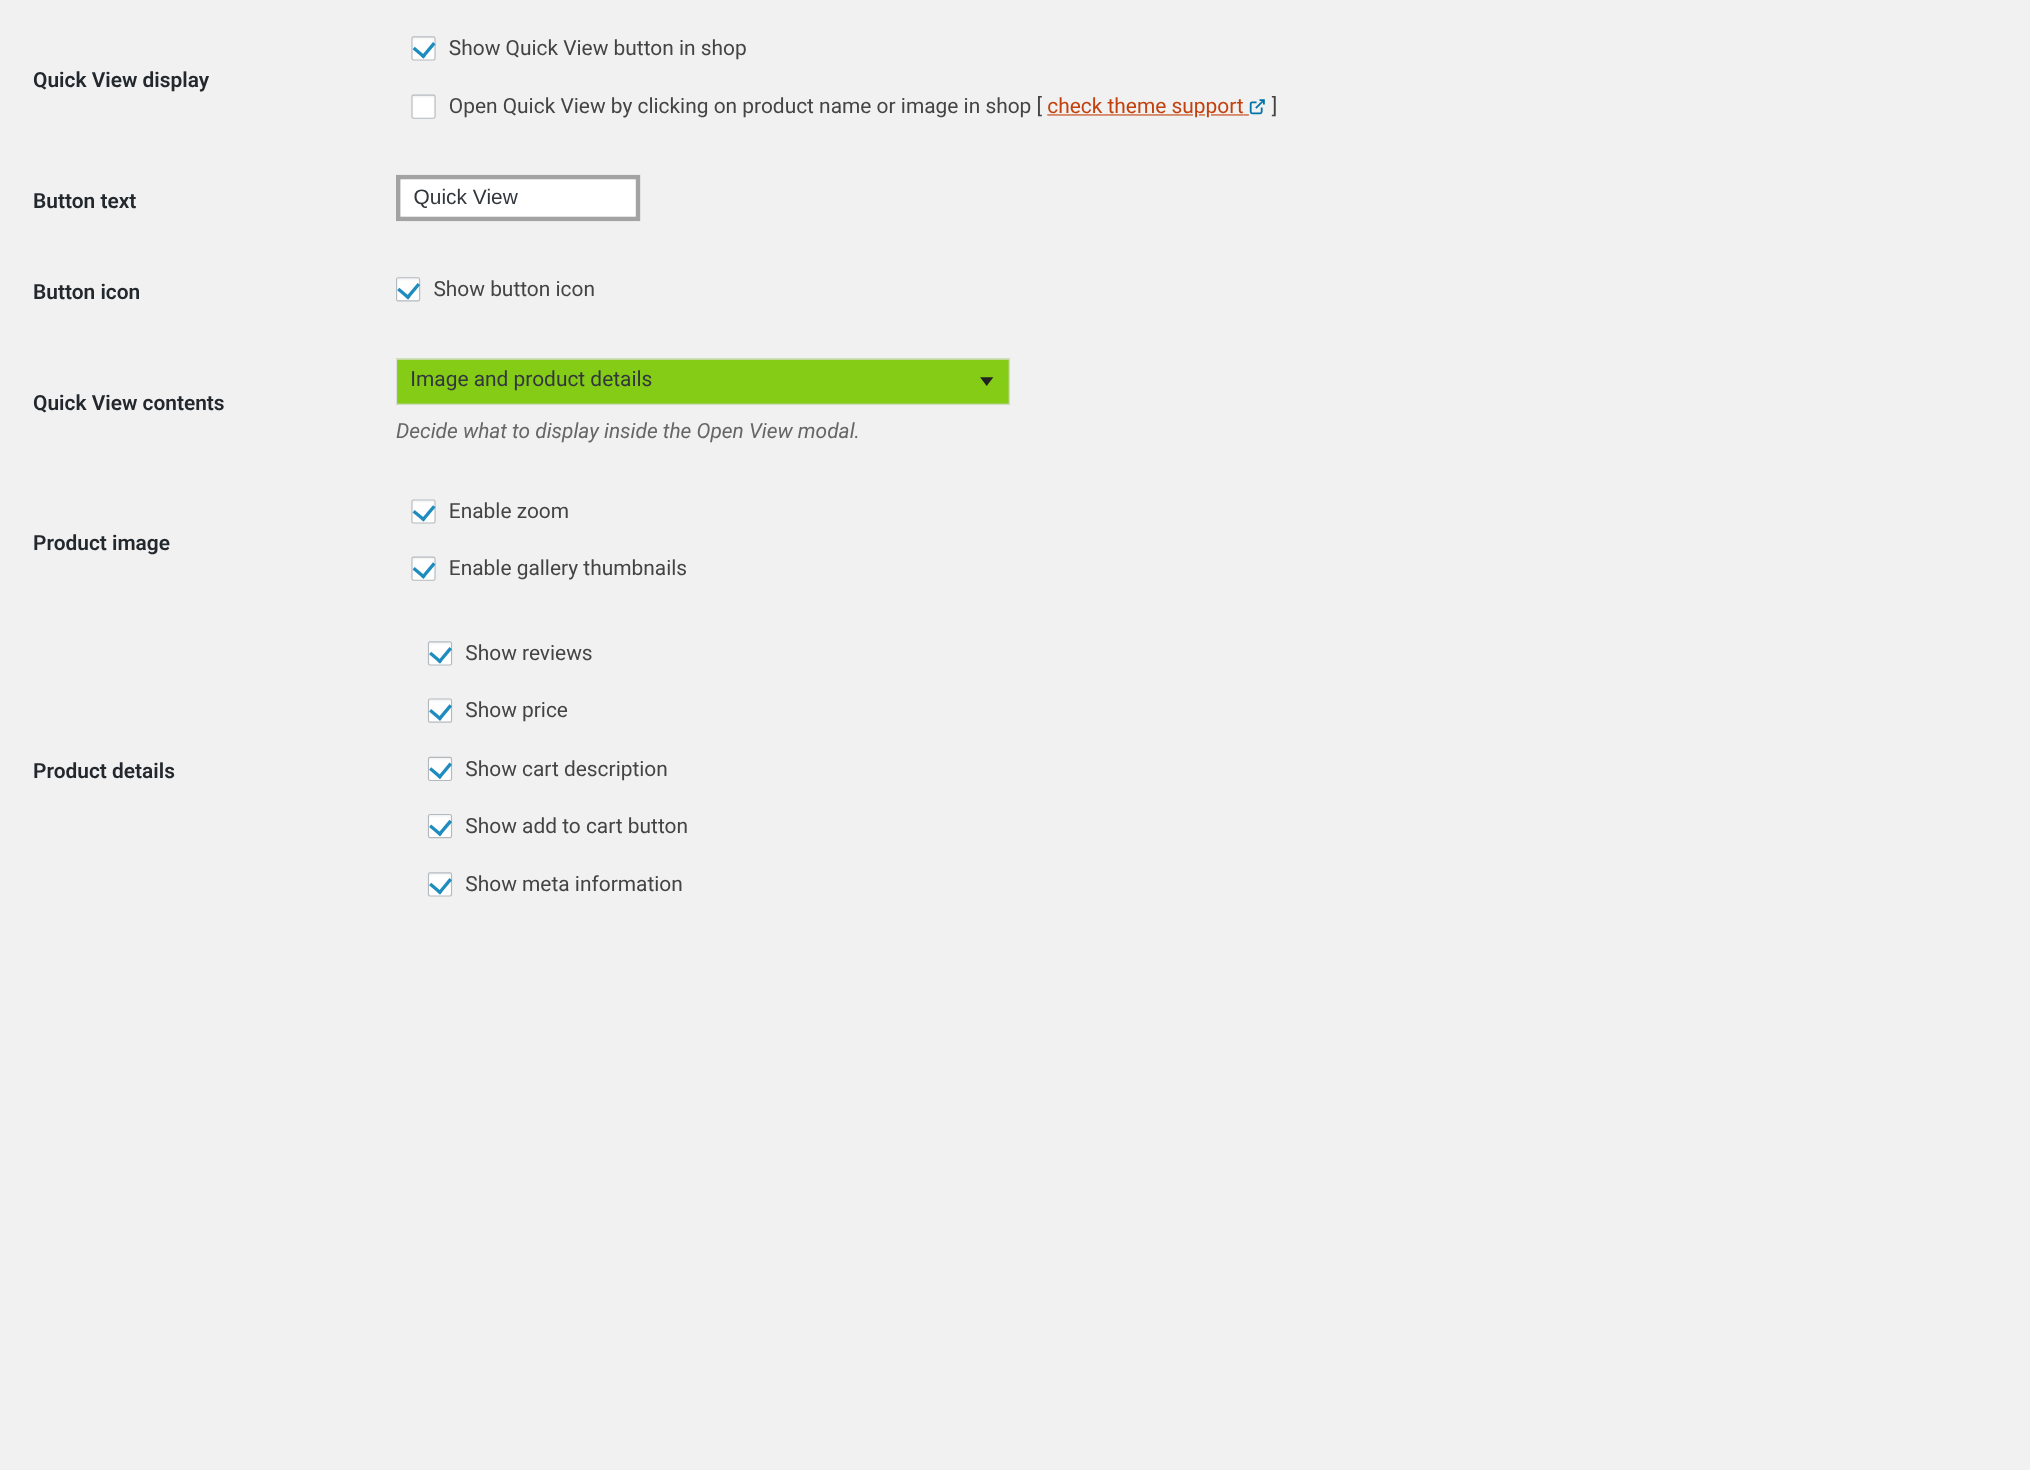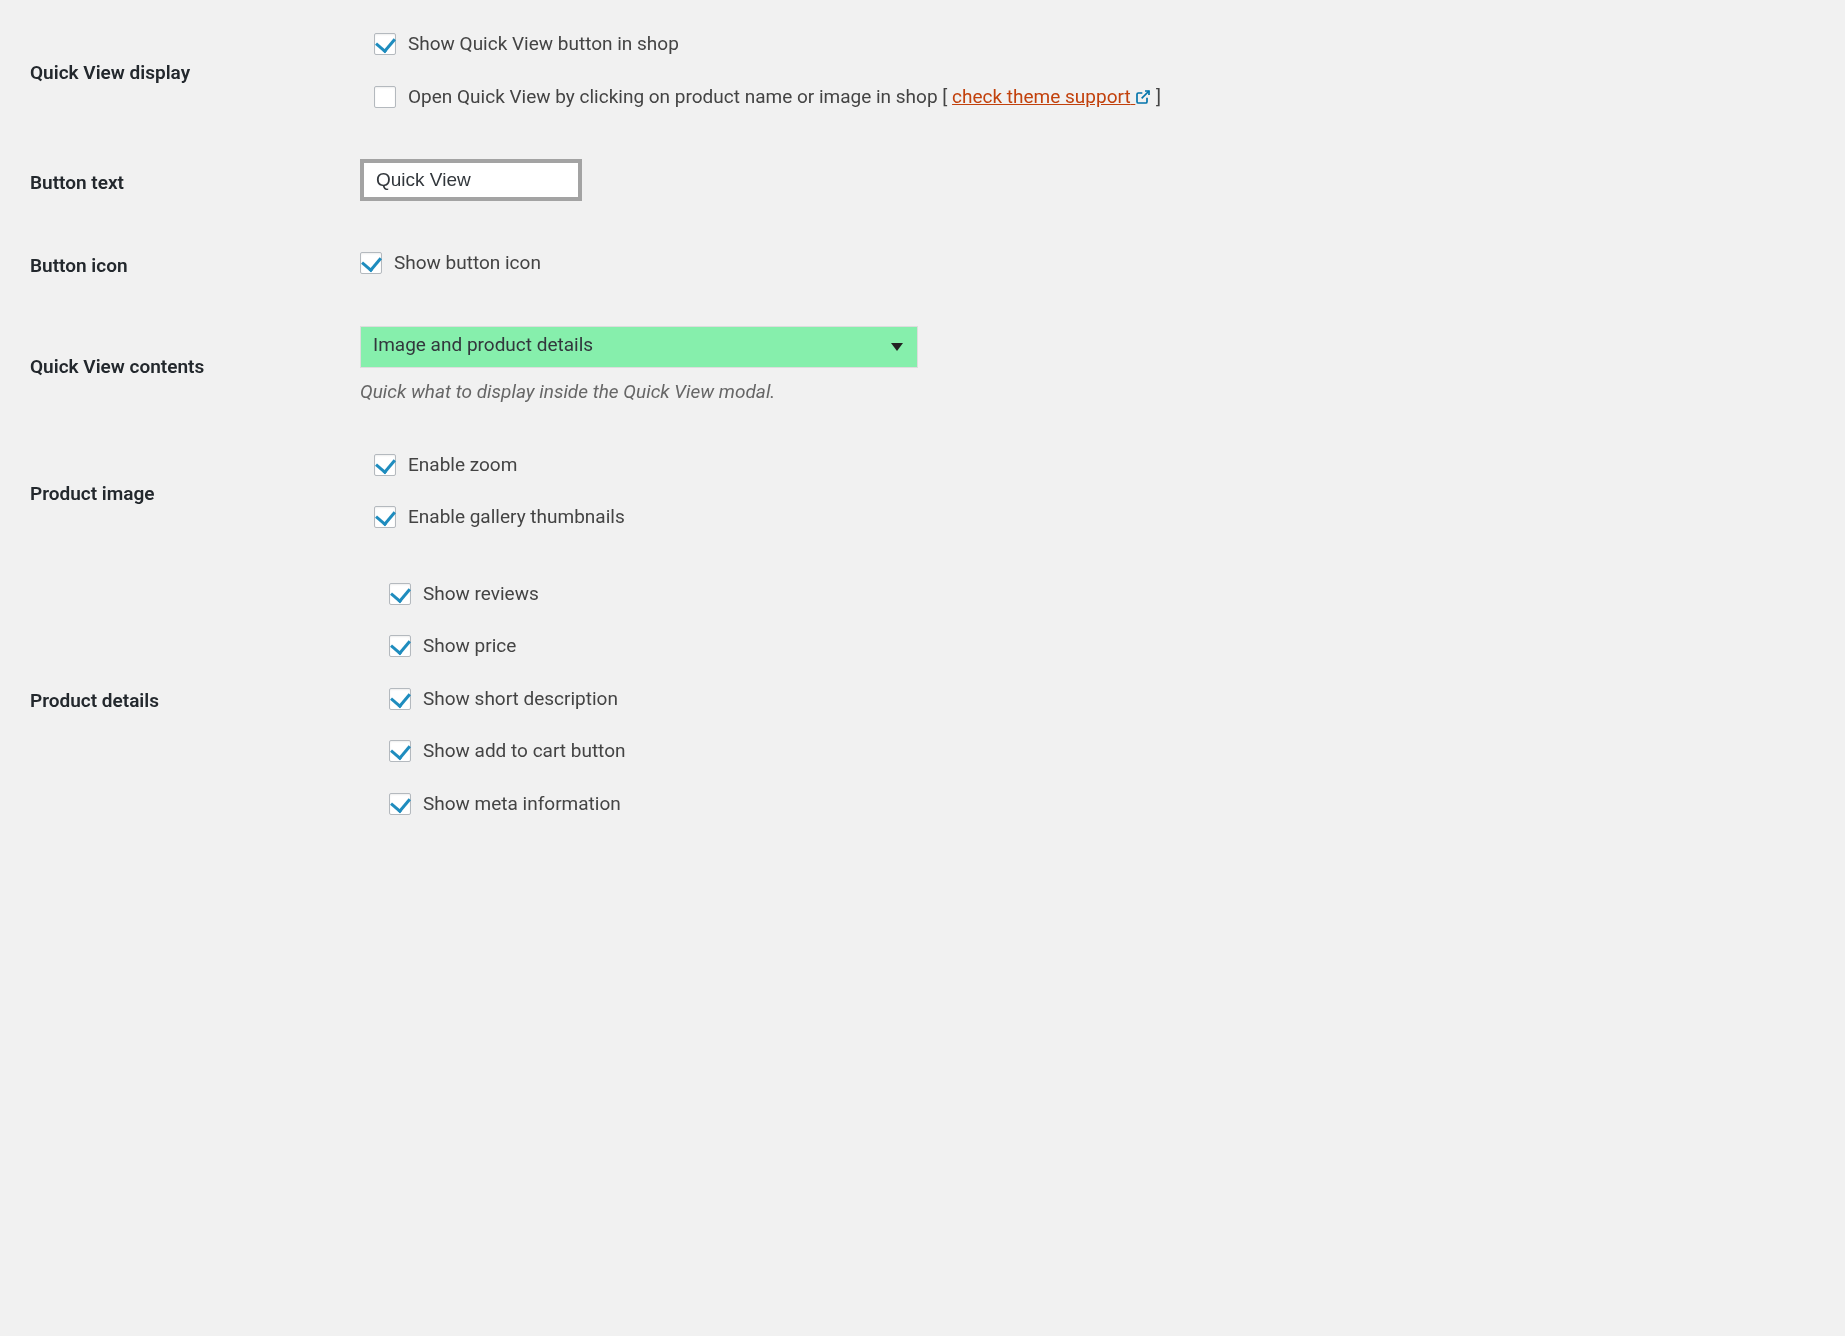--- a/index.html
+++ b/index.html
@@ -61,21 +61,21 @@
       color: #32373c;
       border-radius: 0;
     }
     .select-wrap {
       position: relative;
       display: inline-block;
     }
     .fake-select {
       height: 42px;
       border: 1px solid #ddd;
-      background: #86efac;
+      background: #84cc16;
       font-size: 19px;
       color: #32373c;
       padding: 6px 42px 6px 12px;
       cursor: pointer;
       position: relative;
     }
     .fake-select.wide { width: 558px; }
     .fake-select.narrow { width: 208px; }
     .select-caret {
       position: absolute;
@@ -148,21 +148,21 @@
 
   <div class="form-row">
     <div class="label-col">Quick View contents</div>
     <div class="field-col">
       <div class="select-wrap">
         <div class="fake-select wide">
           <span>Image and product details</span>
           <span class="select-caret"></span>
         </div>
       </div>
-      <div class="help-text">Quick what to display inside the Quick View modal.</div>
+      <div class="help-text">Decide what to display inside the Open View modal.</div>
     </div>
   </div>
 
   <div class="form-row">
     <div class="label-col">Product image</div>
     <div class="field-col">
       <div class="checkbox-group" style="margin-bottom:0;">
         <div class="checkbox-row">
           <span class="fake-checkbox checked"></span>
           <span class="checkbox-label">Enable zoom</span>
@@ -182,21 +182,21 @@
       <div class="checkbox-row">
         <span class="fake-checkbox checked"></span>
         <span class="checkbox-label">Show reviews</span>
       </div>
       <div class="checkbox-row">
         <span class="fake-checkbox checked"></span>
         <span class="checkbox-label">Show price</span>
       </div>
       <div class="checkbox-row">
         <span class="fake-checkbox checked"></span>
-        <span class="checkbox-label">Show short description</span>
+        <span class="checkbox-label">Show cart description</span>
       </div>
       <div class="checkbox-row">
         <span class="fake-checkbox checked"></span>
         <span class="checkbox-label">Show add to cart button</span>
       </div>
       <div class="checkbox-row">
         <span class="fake-checkbox checked"></span>
         <span class="checkbox-label">Show meta information</span>
       </div>
     </div>

